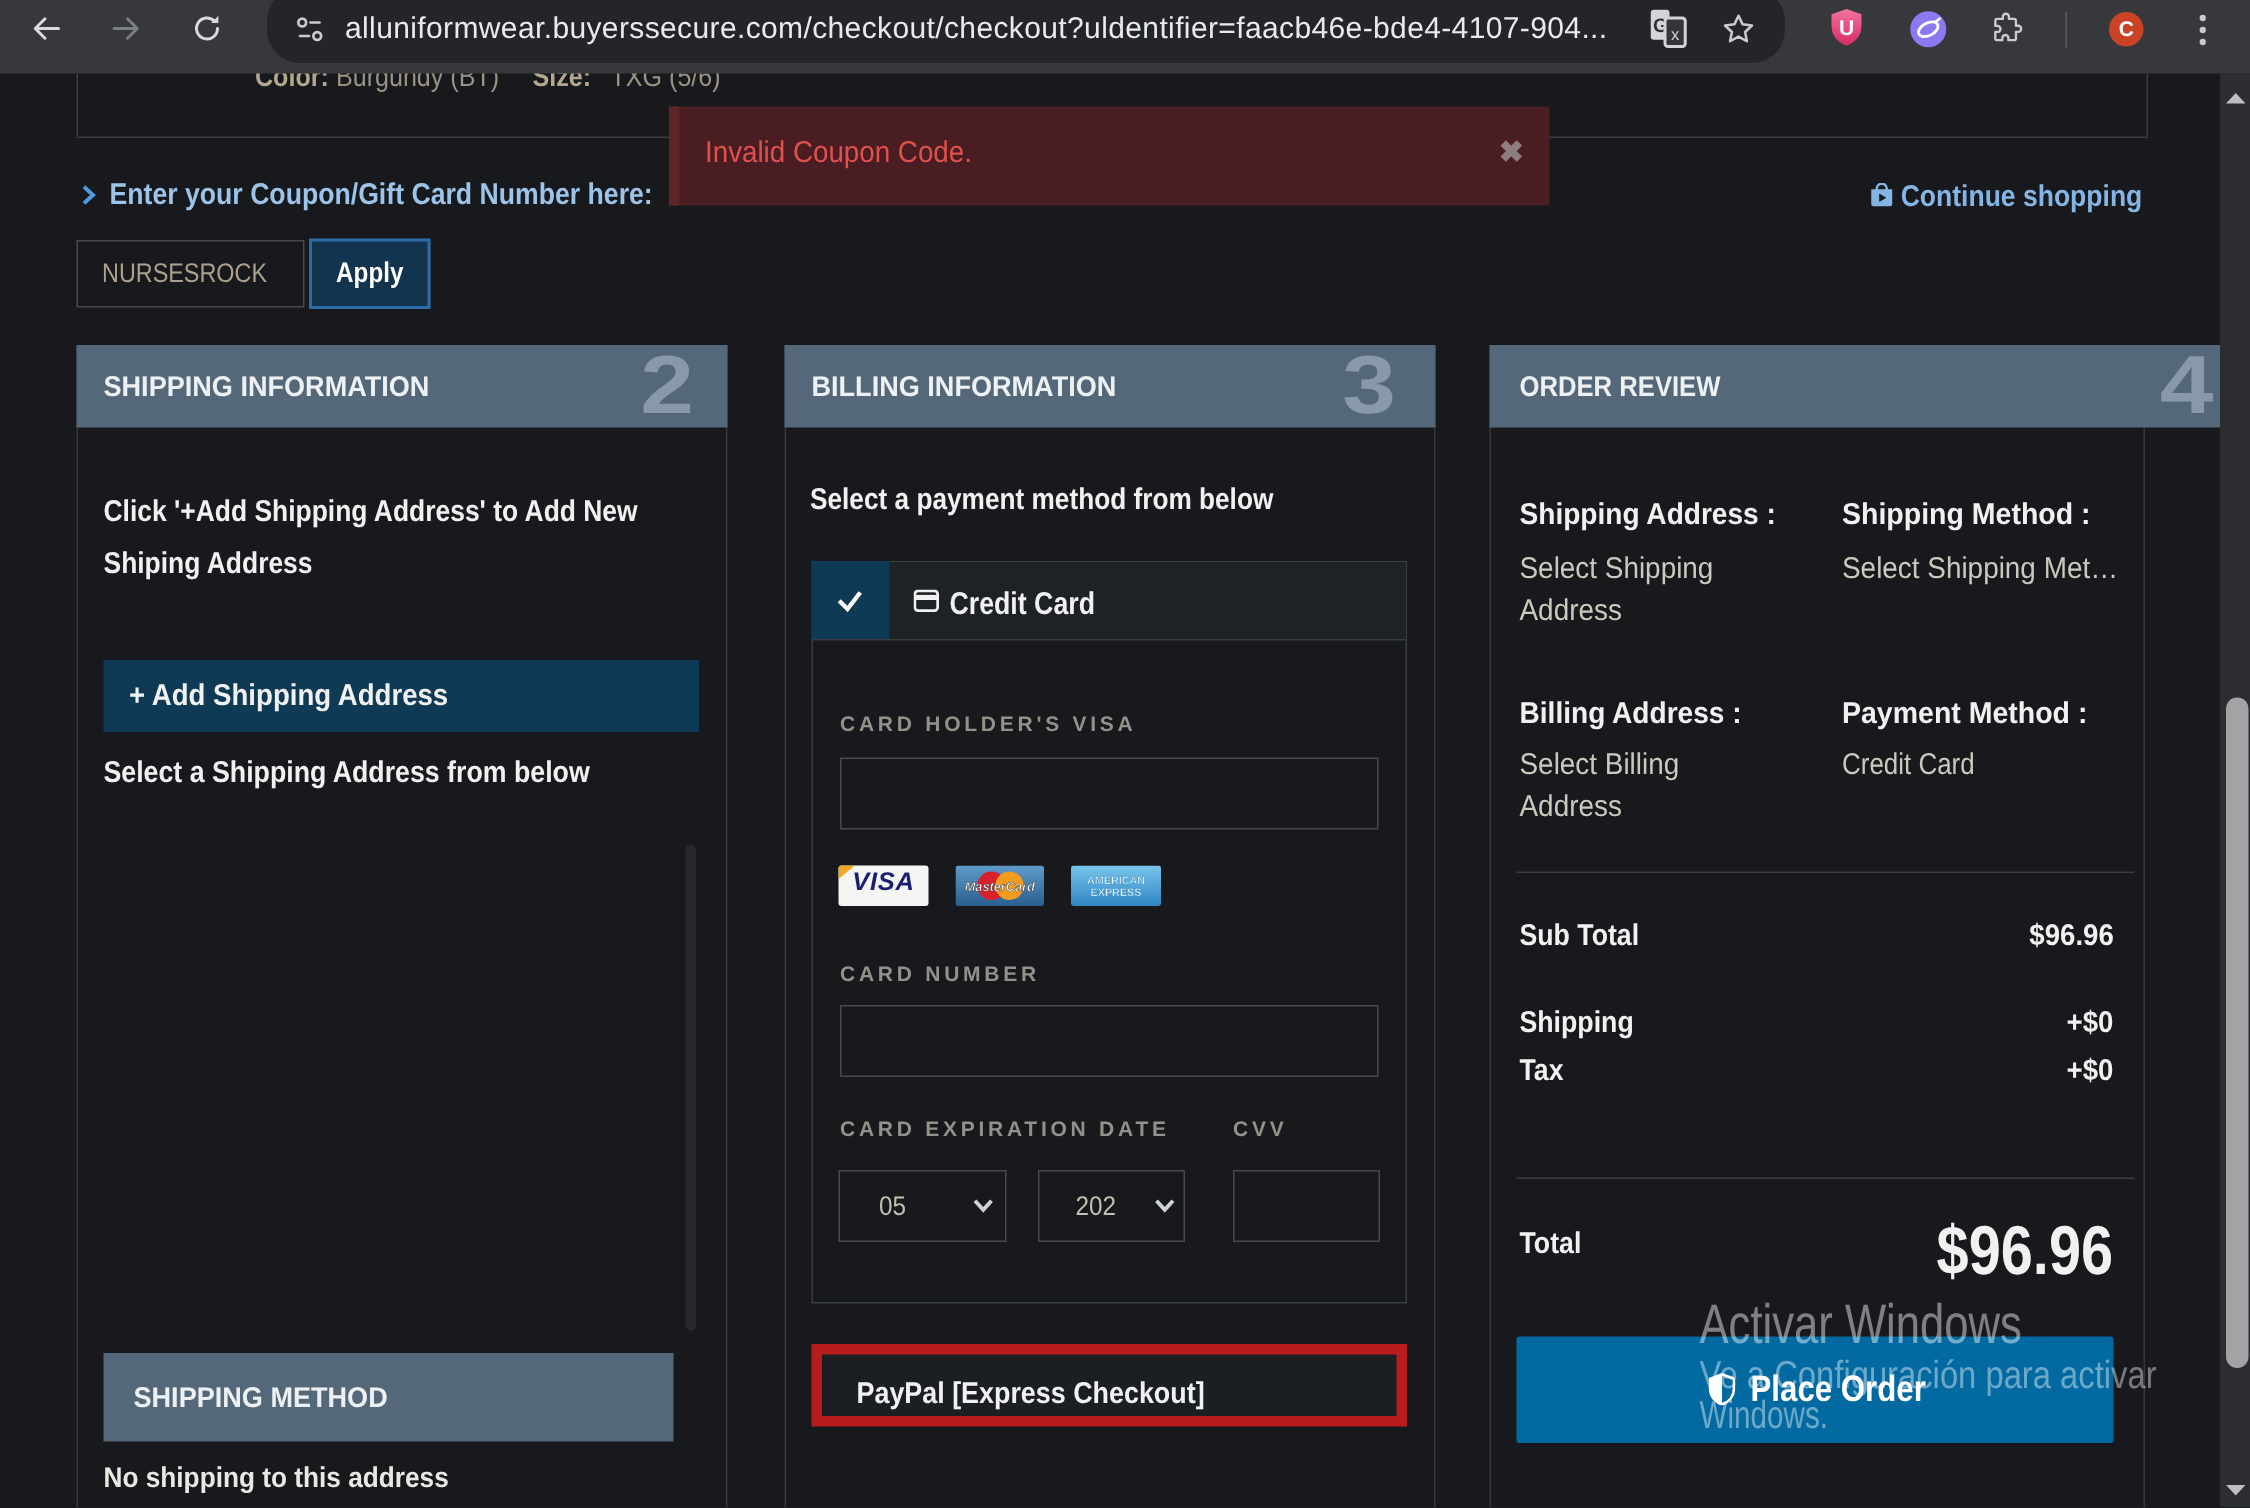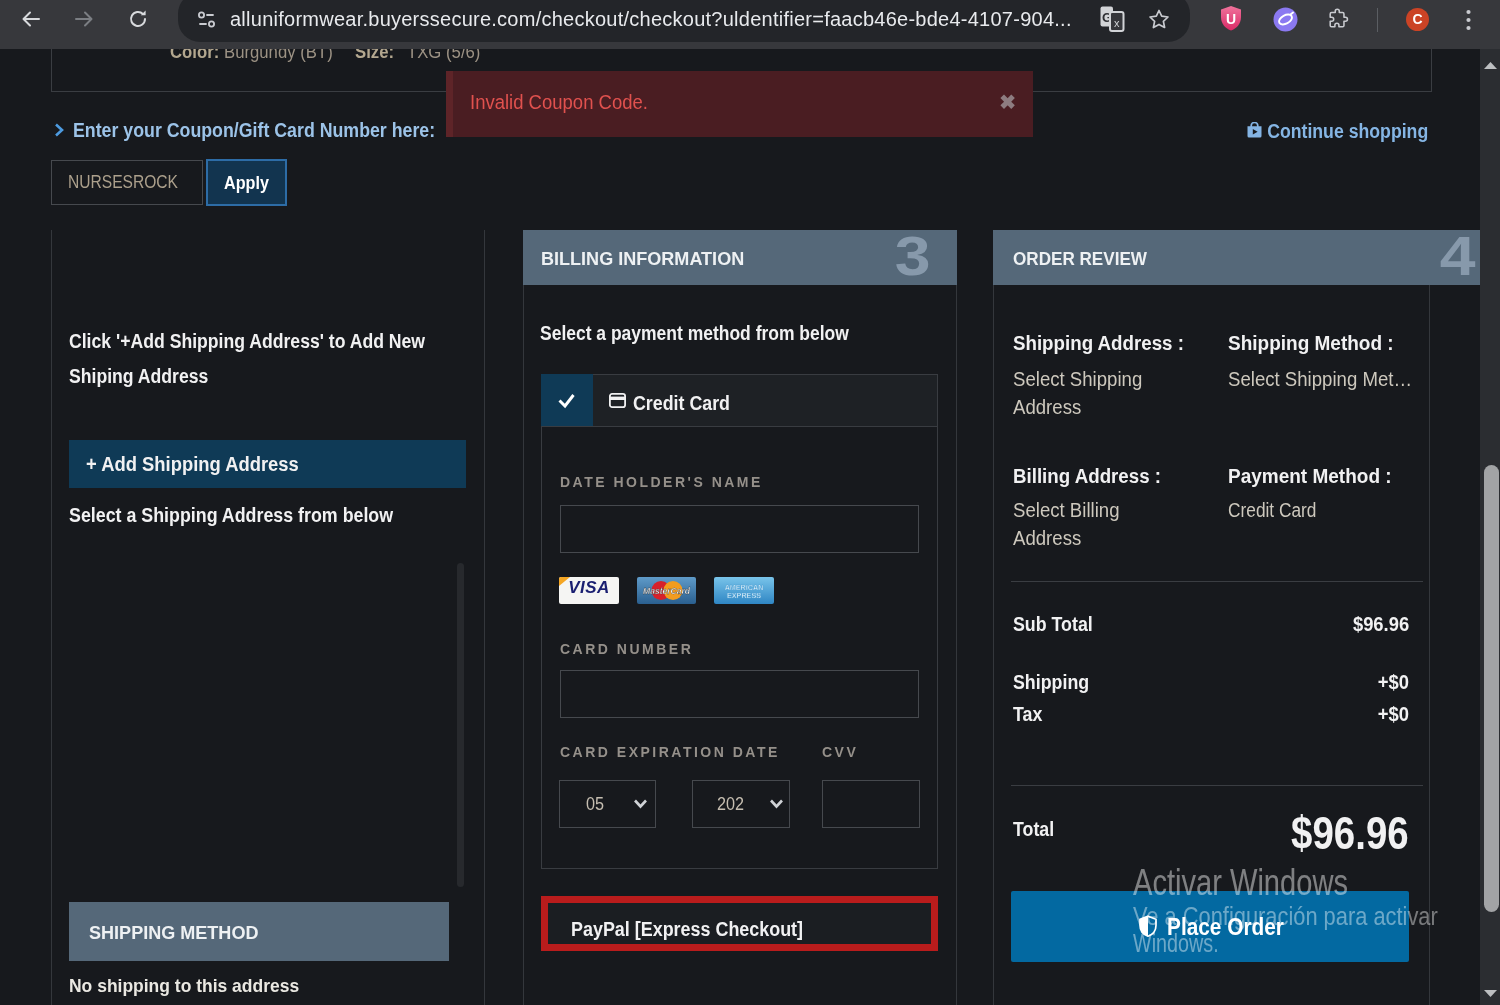--- a/index.html
+++ b/index.html
@@ -129,20 +129,24 @@
     <div class="nw tL" style="position:absolute;left:16px;top:0;line-height:43px;font-size:18px;color:#aca08c;transform:scaleX(0.866)">NURSESROCK</div>
   </div>
   <div class="abs" style="left:206px;top:159px;width:81px;height:47px;background:#12344f;border:2px solid #2d6ca6;">
     <div class="nw tC" style="position:absolute;left:0;width:100%;text-align:center;line-height:43px;font-size:19px;color:#fff;font-weight:bold;transform:scaleX(0.85)">Apply</div>
   </div>
 
   <div class="colborder" style="left:51px;top:230px;width:434px;height:776px"></div>
   <div class="colborder" style="left:523px;top:230px;width:434px;height:776px"></div>
   <div class="colborder" style="left:993px;top:230px;width:437px;height:776px"></div>
 
+  <div class="hdr" style="left:51px;top:230px;width:434px">
+    <div class="t">SHIPPING INFORMATION</div>
+      <div class="n">2</div>
+  </div>
   <div class="abs b w nw tL" style="left:69px;top:324px;font-size:20px;line-height:35px;transform:scaleX(0.881)">Click '+Add Shipping Address' to Add New<br>Shiping Address</div>
   <div class="abs" style="left:69px;top:440px;width:397px;height:48px;background:#0f3a56">
     <div class="b w nw tL" style="position:absolute;left:17px;top:0;line-height:48px;font-size:20px;transform:scaleX(0.92)">+ Add Shipping Address</div>
   </div>
   <div class="abs b w nw tL" style="left:69px;top:504px;font-size:20px;transform:scaleX(0.891)">Select a Shipping Address from below</div>
   <div class="abs" style="left:457px;top:563px;width:7px;height:324px;background:#27292d;border-radius:4px"></div>
   <div class="hdr" style="left:69px;top:902px;width:380px;height:59px">
     <div class="t" style="left:20px;line-height:61px">SHIPPING METHOD</div>
   </div>
   <div class="abs nw tL" style="left:69px;top:975px;font-size:19px;font-weight:600;color:#eae8e2;transform:scaleX(0.92)">No shipping to this address</div>
@@ -160,21 +164,21 @@
     <svg style="position:absolute;left:16px;top:18px" width="19" height="17" viewBox="0 0 19 17">
       <path d="M2.5 8.5 L8 14 L16.5 3" stroke="#fff" stroke-width="2.9" fill="none"></path>
     </svg>
   </div>
   <svg class="abs" style="left:609px;top:393px" width="17" height="15" viewBox="0 0 17 15">
     <rect x="0.9" y="0.9" width="15.2" height="13.2" rx="2.2" stroke="#f1f1f2" stroke-width="1.8" fill="none"></rect>
     <rect x="0.9" y="3.6" width="15.2" height="3.4" fill="#f1f1f2"></rect>
   </svg>
   <div class="abs b w nw tL" style="left:633px;top:391px;font-size:21px;transform:scaleX(0.848)">Credit Card</div>
 
-  <div class="lbl" style="left:560px;top:474px">DATE HOLDER'S NAME</div>
+  <div class="lbl" style="left:560px;top:474px">CARD HOLDER'S VISA</div>
   <div class="ipt" style="left:560px;top:505px;width:359px;height:48px"></div>
 
   <div class="abs" style="left:559px;top:577px;width:60px;height:27px;background:#f5f5f3;border-radius:2px;overflow:hidden">
     <div style="position:absolute;left:0;top:0;width:0;height:0;border-top:9px solid #f5a623;border-right:11px solid transparent"></div>
     <div style="position:absolute;left:0;top:1px;width:60px;text-align:center;font-size:17px;font-weight:bold;font-style:italic;color:#1a1f71;letter-spacing:0.5px">VISA</div>
   </div>
   <svg class="abs" style="left:637px;top:577px" width="59" height="27" viewBox="0 0 59 27">
     <defs>
         <linearGradient id="mcg" x1="0" y1="0" x2="0" y2="1">
       <stop offset="0" stop-color="#5f9bc9"></stop>
@@ -197,21 +201,21 @@
     <text x="30" y="12.5" font-size="7.2" font-family="Liberation Sans" font-weight="bold" fill="#fff" text-anchor="middle" stroke="#4a9fd4" stroke-width="0.4">AMERICAN</text>
     <text x="30" y="20.5" font-size="7.2" font-family="Liberation Sans" font-weight="bold" fill="#fff" text-anchor="middle" stroke="#4a9fd4" stroke-width="0.4">EXPRESS</text>
   </svg>
 
   <div class="lbl" style="left:560px;top:641px">CARD NUMBER</div>
   <div class="ipt" style="left:560px;top:670px;width:359px;height:48px"></div>
 
   <div class="lbl" style="left:560px;top:744px">CARD EXPIRATION DATE</div>
   <div class="lbl" style="left:822px;top:744px">CVV</div>
 
-  <div class="ipt" style="left:559px;top:780px;width:97px;height:48px">
+  <div class="ipt" style="left:559px;top:780px;width:112px;height:48px">
     <div class="nw tL" style="position:absolute;left:26px;top:0;line-height:46px;font-size:18px;color:#c6beb1;transform:scaleX(0.9)">05</div>
     <svg style="position:absolute;right:7px;top:17px" width="15" height="12" viewBox="0 0 15 12">
       <path d="M2 2.5 L7.5 8.5 L13 2.5" stroke="#cfd2d6" stroke-width="2.6" fill="none"></path>
     </svg>
   </div>
   <div class="ipt" style="left:692px;top:780px;width:98px;height:48px;overflow:hidden">
     <div class="nw tL" style="position:absolute;left:24px;top:0;line-height:46px;font-size:18px;color:#c6beb1;transform:scaleX(0.9)">202</div>
     <svg style="position:absolute;right:5px;top:17px" width="15" height="12" viewBox="0 0 15 12">
       <path d="M2 2.5 L7.5 8.5 L13 2.5" stroke="#cfd2d6" stroke-width="2.6" fill="none"></path>
     </svg>

